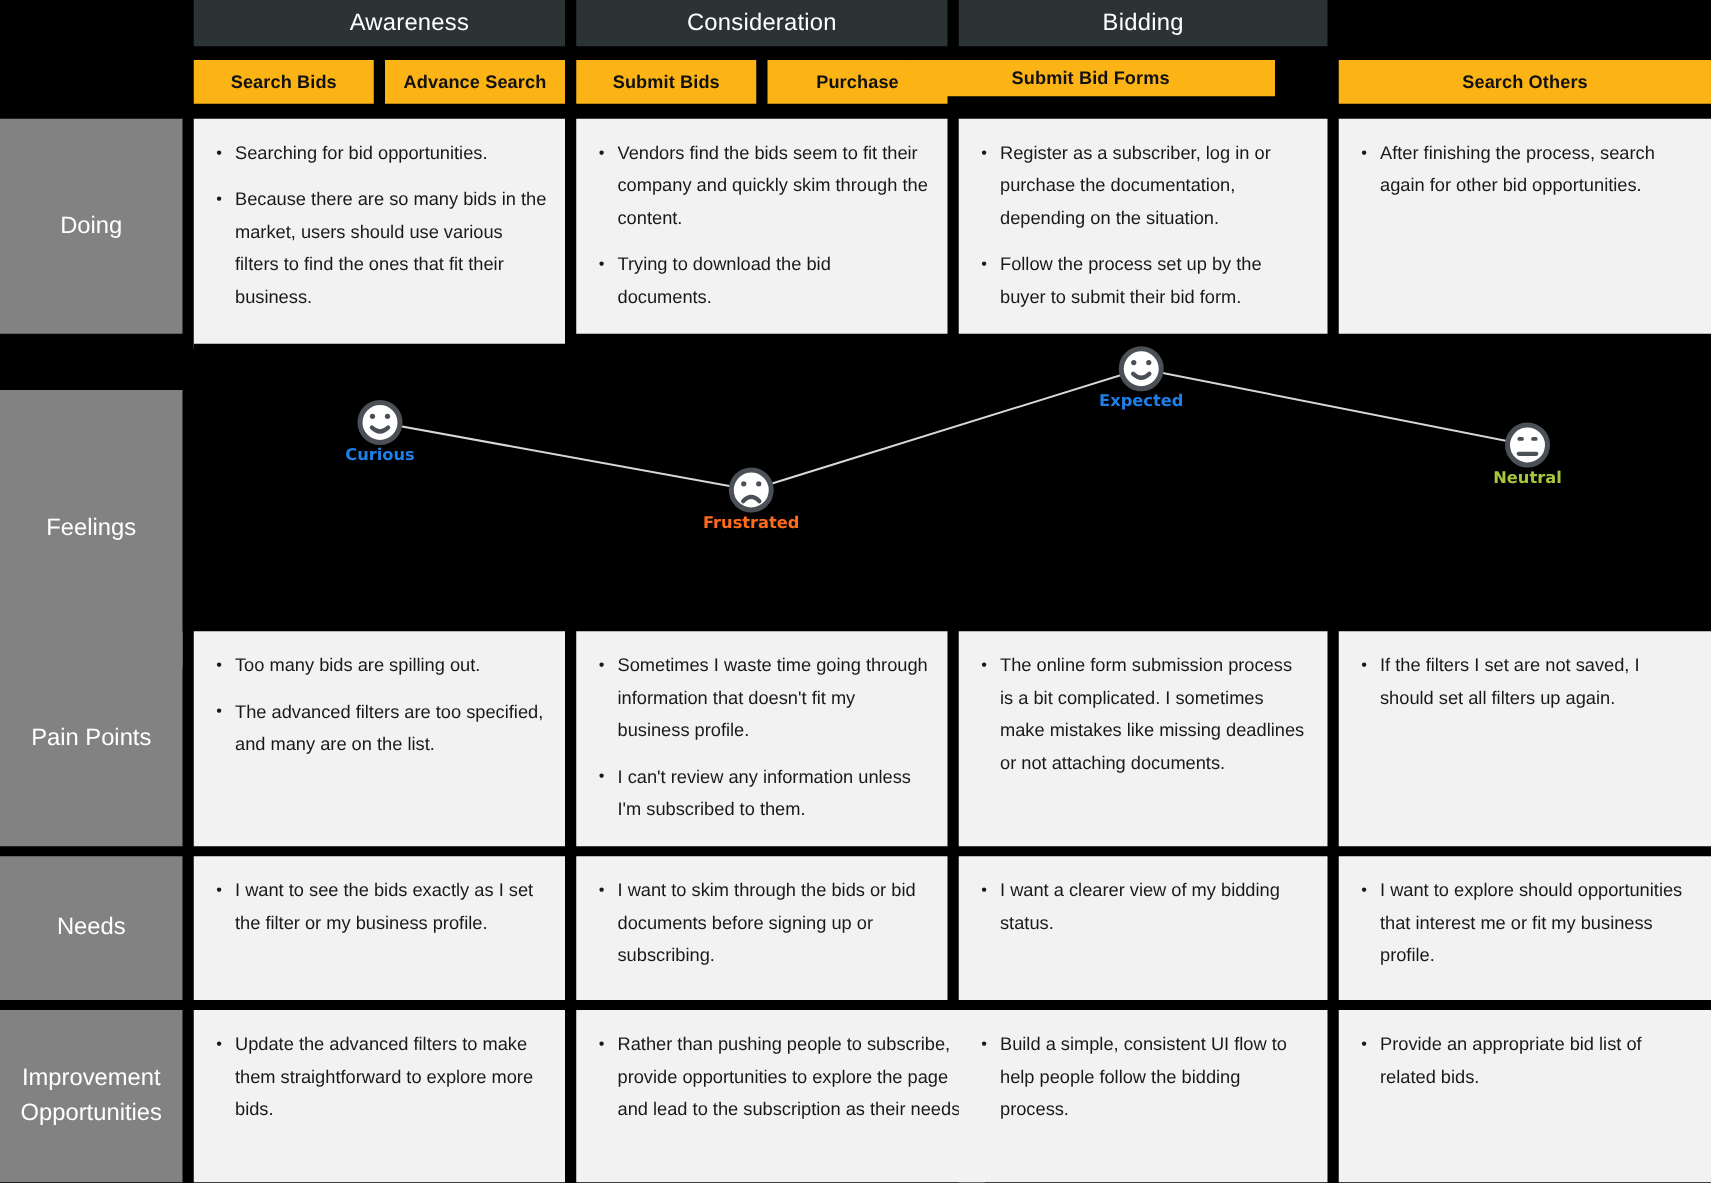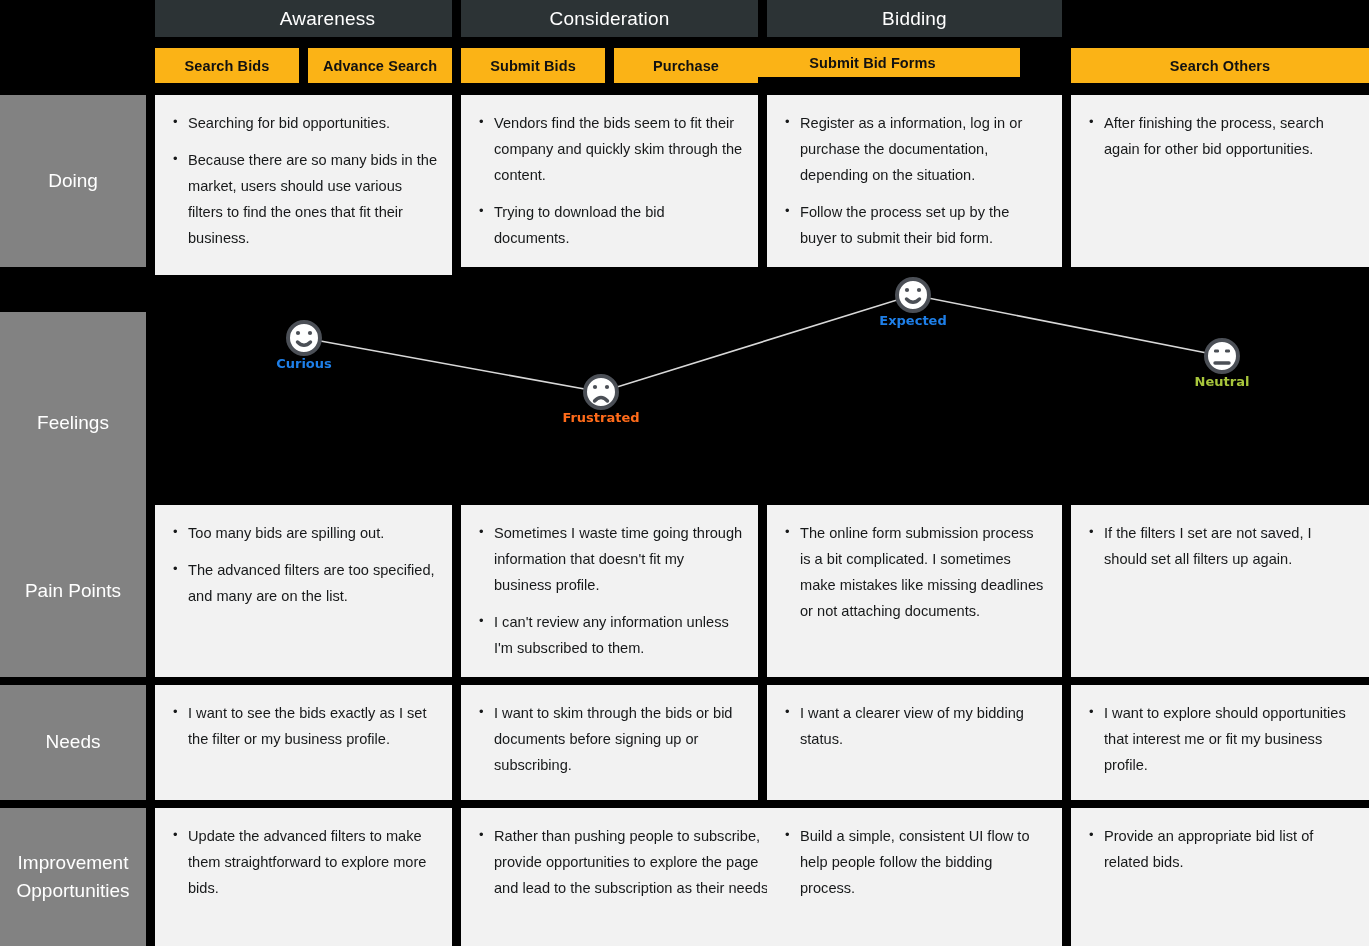--- a/index.html
+++ b/index.html
@@ -145,21 +145,21 @@
     </ul>
   </div>
   <div class="abs card" style="left:461px; top:95px; width:297px; height:172px;">
     <ul>
       <li>Vendors find the bids seem to fit their company and quickly skim through the content.</li>
       <li>Trying to download the bid documents.</li>
     </ul>
   </div>
   <div class="abs card" style="left:767px; top:95px; width:295px; height:172px;">
     <ul>
-      <li>Register as a information, log in or purchase the documentation, depending on the situation.</li>
+      <li>Register as a subscriber, log in or purchase the documentation, depending on the situation.</li>
       <li>Follow the process set up by the buyer to submit their bid form.</li>
     </ul>
   </div>
   <div class="abs card" style="left:1071px; top:95px; width:298px; height:172px;">
     <ul>
       <li>After finishing the process, search again for other bid opportunities.</li>
     </ul>
   </div>
 
   <div class="abs row-label" style="left:0px; top:275px; width:146px; height:222px;margin-top:37px;">

